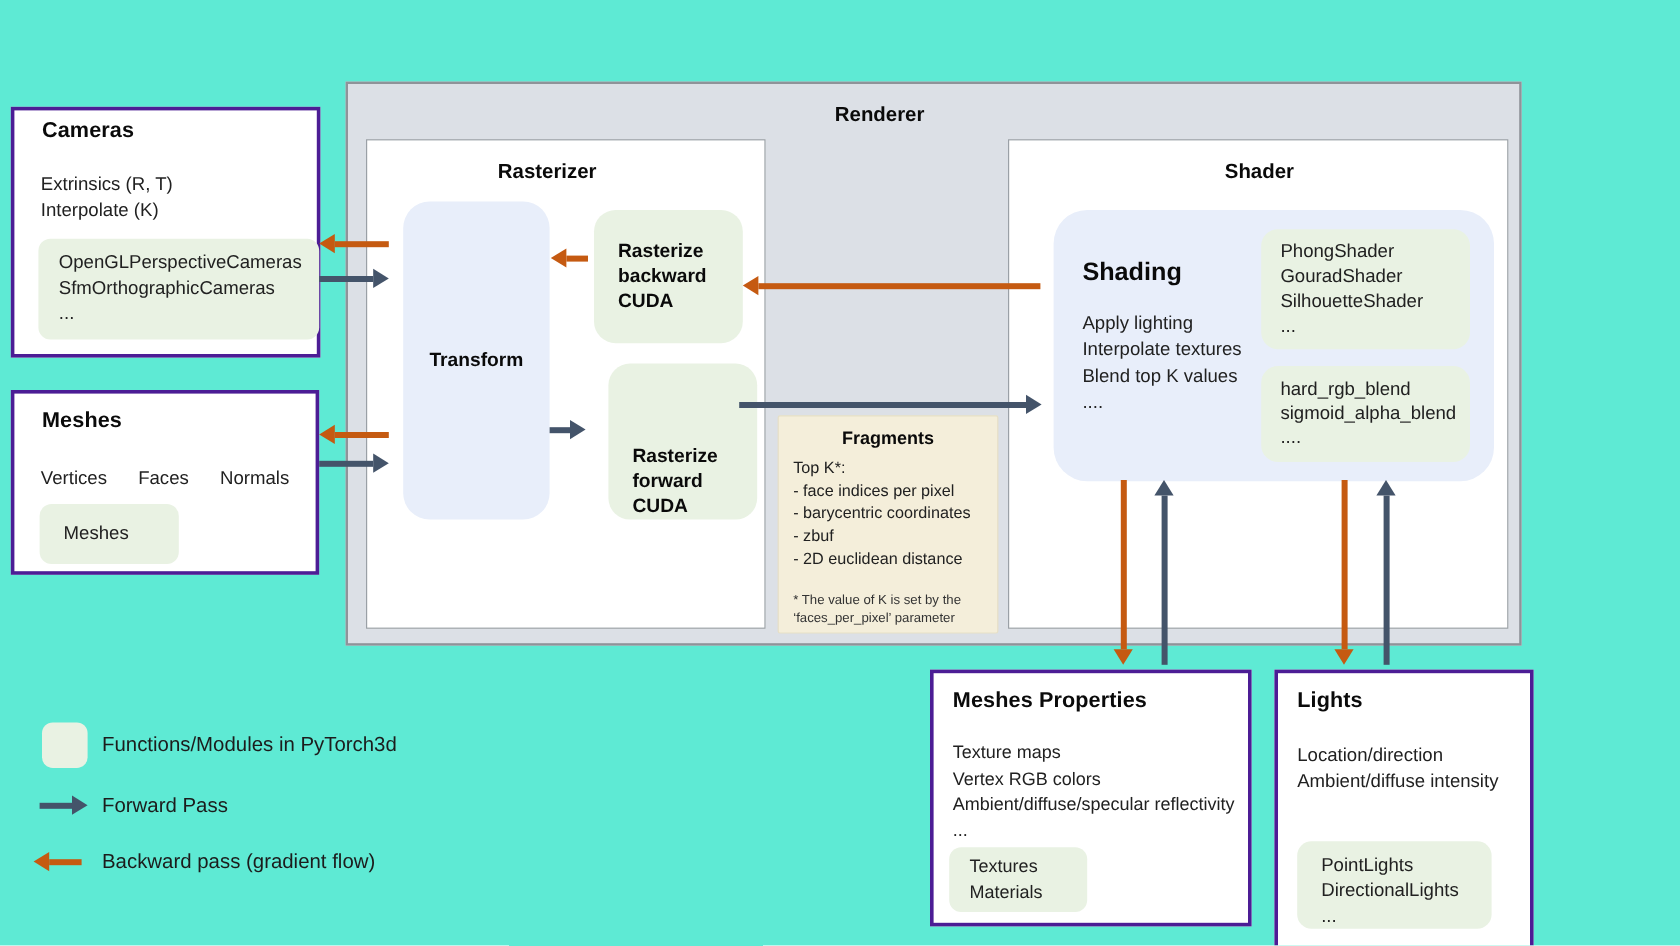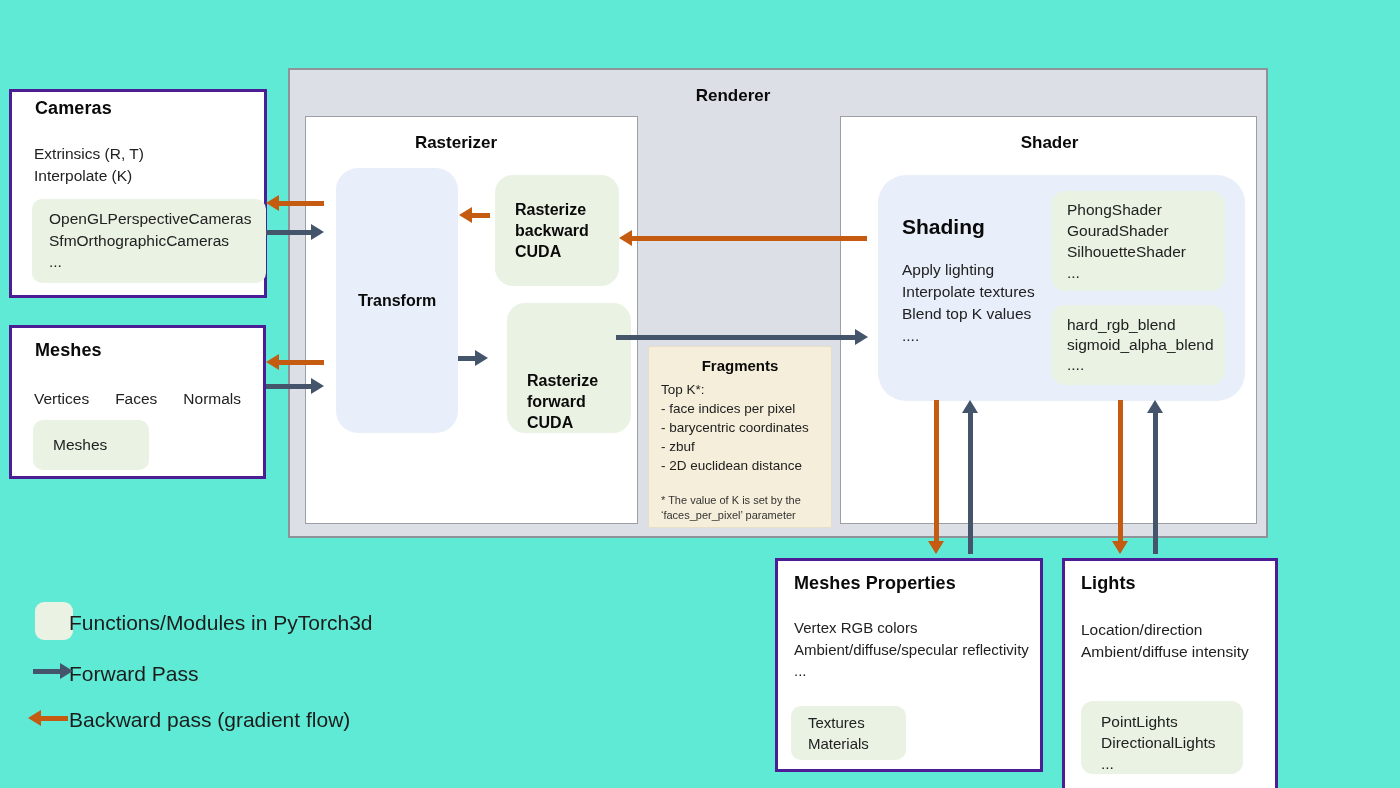--- a/index.html
+++ b/index.html
@@ -48,21 +48,21 @@
   .arv { position:absolute; display:flex; flex-direction:column; align-items:center; width:16px; z-index:20; }
   .arv .shaft { flex:1 1 auto; width:5px; height:auto; }
   .arv.orange .shaft { background:#c55a11; }
   .arv.dark   .shaft { background:#44546a; }
   .head-u { width:0; height:0; border-left:8px solid transparent; border-right:8px solid transparent; border-bottom:13px solid; }
   .head-d { width:0; height:0; border-left:8px solid transparent; border-right:8px solid transparent; border-top:13px solid; }
   .arv.orange .head-d { border-top-color:#c55a11; }
   .arv.dark   .head-u { border-bottom-color:#44546a; }
 
   
-  .legend-label { position:absolute; left:69px; font-size:21px; color:#1c1c1c;text-align:right; }
+  .legend-label { position:absolute; left:85px; font-size:17px; color:#1c1c1c;text-align:right; }
   #legend-swatch { position:absolute; left:35px; top:602px; width:38px; height:38px; background:#e9f2e3; border-radius:9px; }
 </style>
 </head>
 <body>
 
 <div id="canvas">
 
   <div id="renderer-panel">
     <div class="renderer-title">Renderer</div>
 
@@ -143,20 +143,21 @@
       <span>Normals</span>
     </div>
     <div class="green-box" style="left:21px; top:92px; width:116px; height:50px; border-radius:10px; display:flex; align-items:center; padding-left:20px;">
       <span class="t15">Meshes</span>
     </div>
   </div>
 
   <div class="panel" style="left:775px; top:558px; width:268px; height:214px;">
     <div class="panel-title" style="left:16px; top:12px;">Meshes Properties</div>
     <div class="abs t15n" style="left:16px; top:56px;">
+      <div>Texture maps</div>
       <div>Vertex RGB colors</div>
       <div>Ambient/diffuse/specular reflectivity</div>
       <div>...</div>
     </div>
     <div class="green-box" style="left:13px; top:145px; width:115px; height:54px; border-radius:10px; display:flex; flex-direction:column; justify-content:center; padding-left:17px;">
       <div class="t15n" style="line-height:21px;">Textures</div>
       <div class="t15n" style="line-height:21px;">Materials</div>
     </div>
   </div>
 

